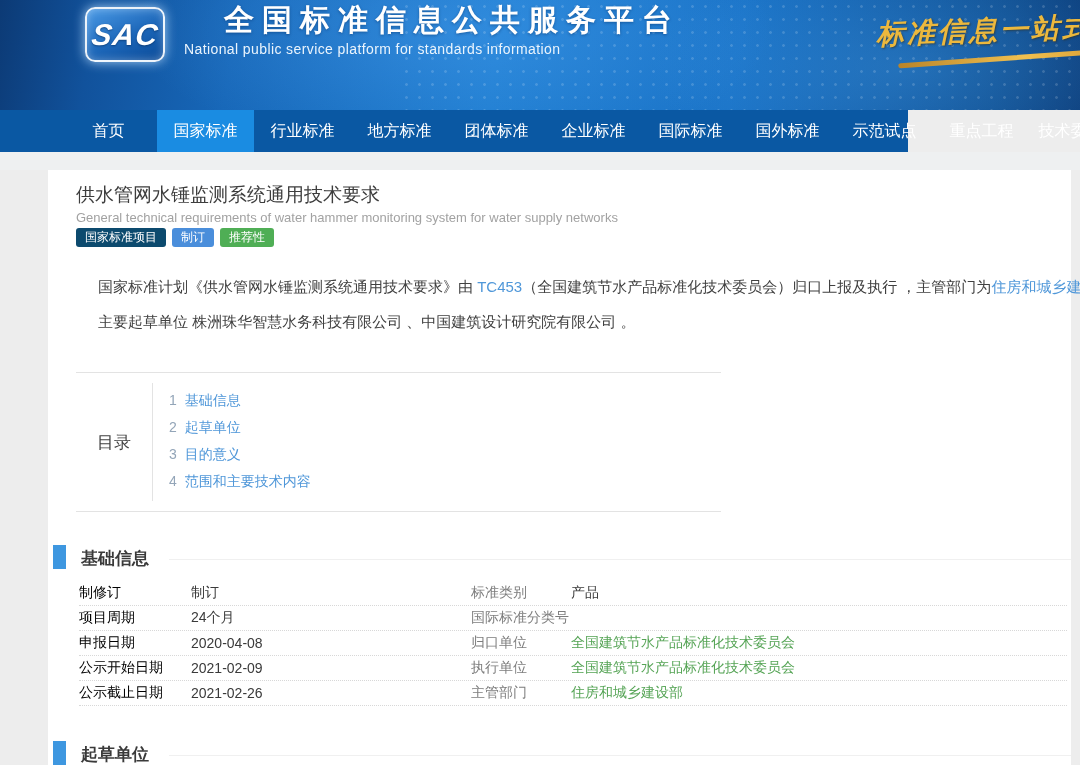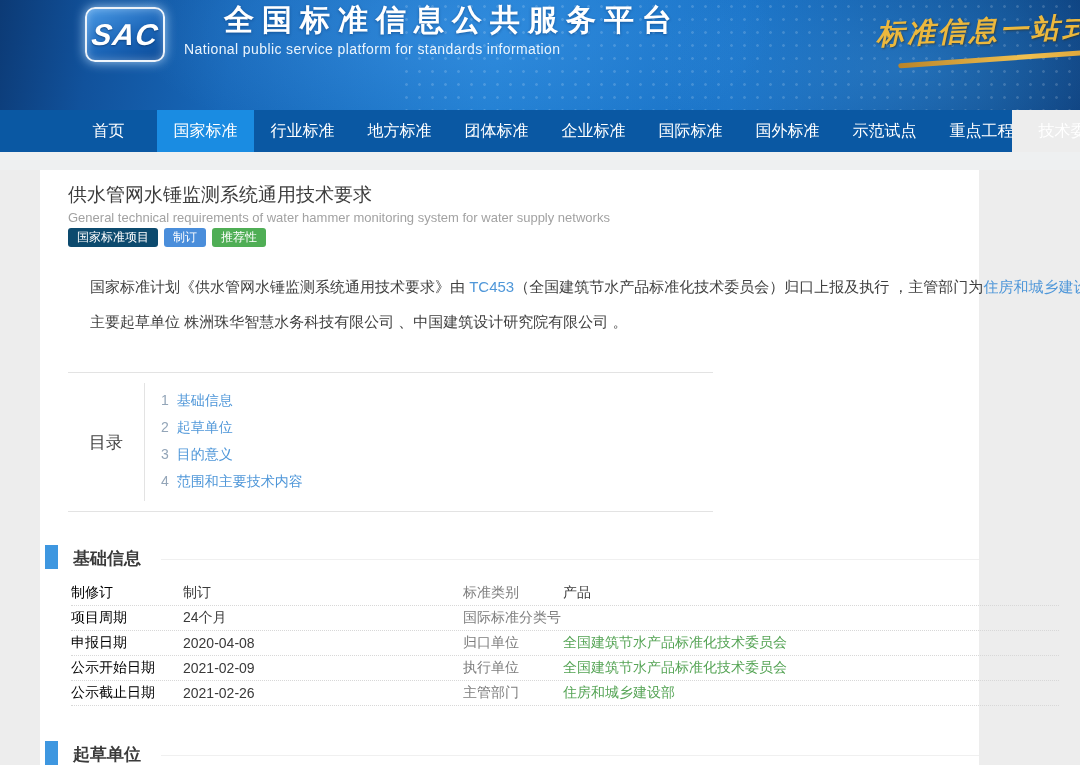--- a/index.html
+++ b/index.html
@@ -28,29 +28,29 @@
     letter-spacing:8px; text-shadow:0 1px 3px rgba(0,40,90,.45); white-space:nowrap;margin-left:44px; }
   .site-subtitle { position:absolute; left:184px; top:41px; color:#eaf4fd; font-size:14px;
     letter-spacing:.4px; white-space:nowrap; }
   .slogan { position:absolute; left:876px; top:12px; color:#ecb83d; font-size:28px; font-weight:bold;
     font-style:italic; letter-spacing:3px; white-space:nowrap; text-shadow:1px 1px 2px rgba(60,40,0,.5);
     transform:rotate(-2deg); }
   .slogan-stroke { position:absolute; left:898px; top:56px; width:210px; height:5px; border-radius:3px;
     background:linear-gradient(90deg,#b9842a,#f0c050 60%,#d89c32); transform:rotate(-4deg); }
 
   
-  .nav { position:absolute; left:0; top:110px; width:1012px; height:42px; background:#0a58a3;
+  .nav { position:absolute; left:0; top:110px; width:908px; height:42px; background:#0a58a3;
     display:flex; padding-left:60px; }
   .nav-item { width:97px; height:42px; line-height:42px; text-align:center; color:#ffffff;
     font-size:16px; white-space:nowrap; flex:0 0 auto; cursor:pointer; }
   .nav-item.active { background:#1a8ce2; }
 
   
   .band { position:absolute; left:0; top:152px; width:1080px; height:18px; background:#eef0f1; }
-  .card { position:absolute; left:40px; top:170px; width:939px; height:595px; background:#ffffff; }
+  .card { position:absolute; left:48px; top:170px; width:1023px; height:595px; background:#ffffff; }
 
   .std-title { position:absolute; left:28px; top:12px; font-size:19px; font-weight:500; color:#3d3d3d; white-space:nowrap; }
   .std-title-en { position:absolute; left:28px; top:40px; font-size:13px; color:#a2a2a2; white-space:nowrap; }
   .badges { position:absolute; left:28px; top:58px; display:flex; gap:6px; }
   .badge { color:#fff; font-size:12px; line-height:15px; padding:2px 9px; border-radius:3px; white-space:nowrap; }
   .badge-cyan  { background:#0c4a6e; }
   .badge-blue  { background:#4a8edb; }
   .badge-green { background:#4fae55; }
 
   .para { position:absolute; left:28px; font-size:15px; color:#404040; white-space:nowrap; text-indent:22px; }

